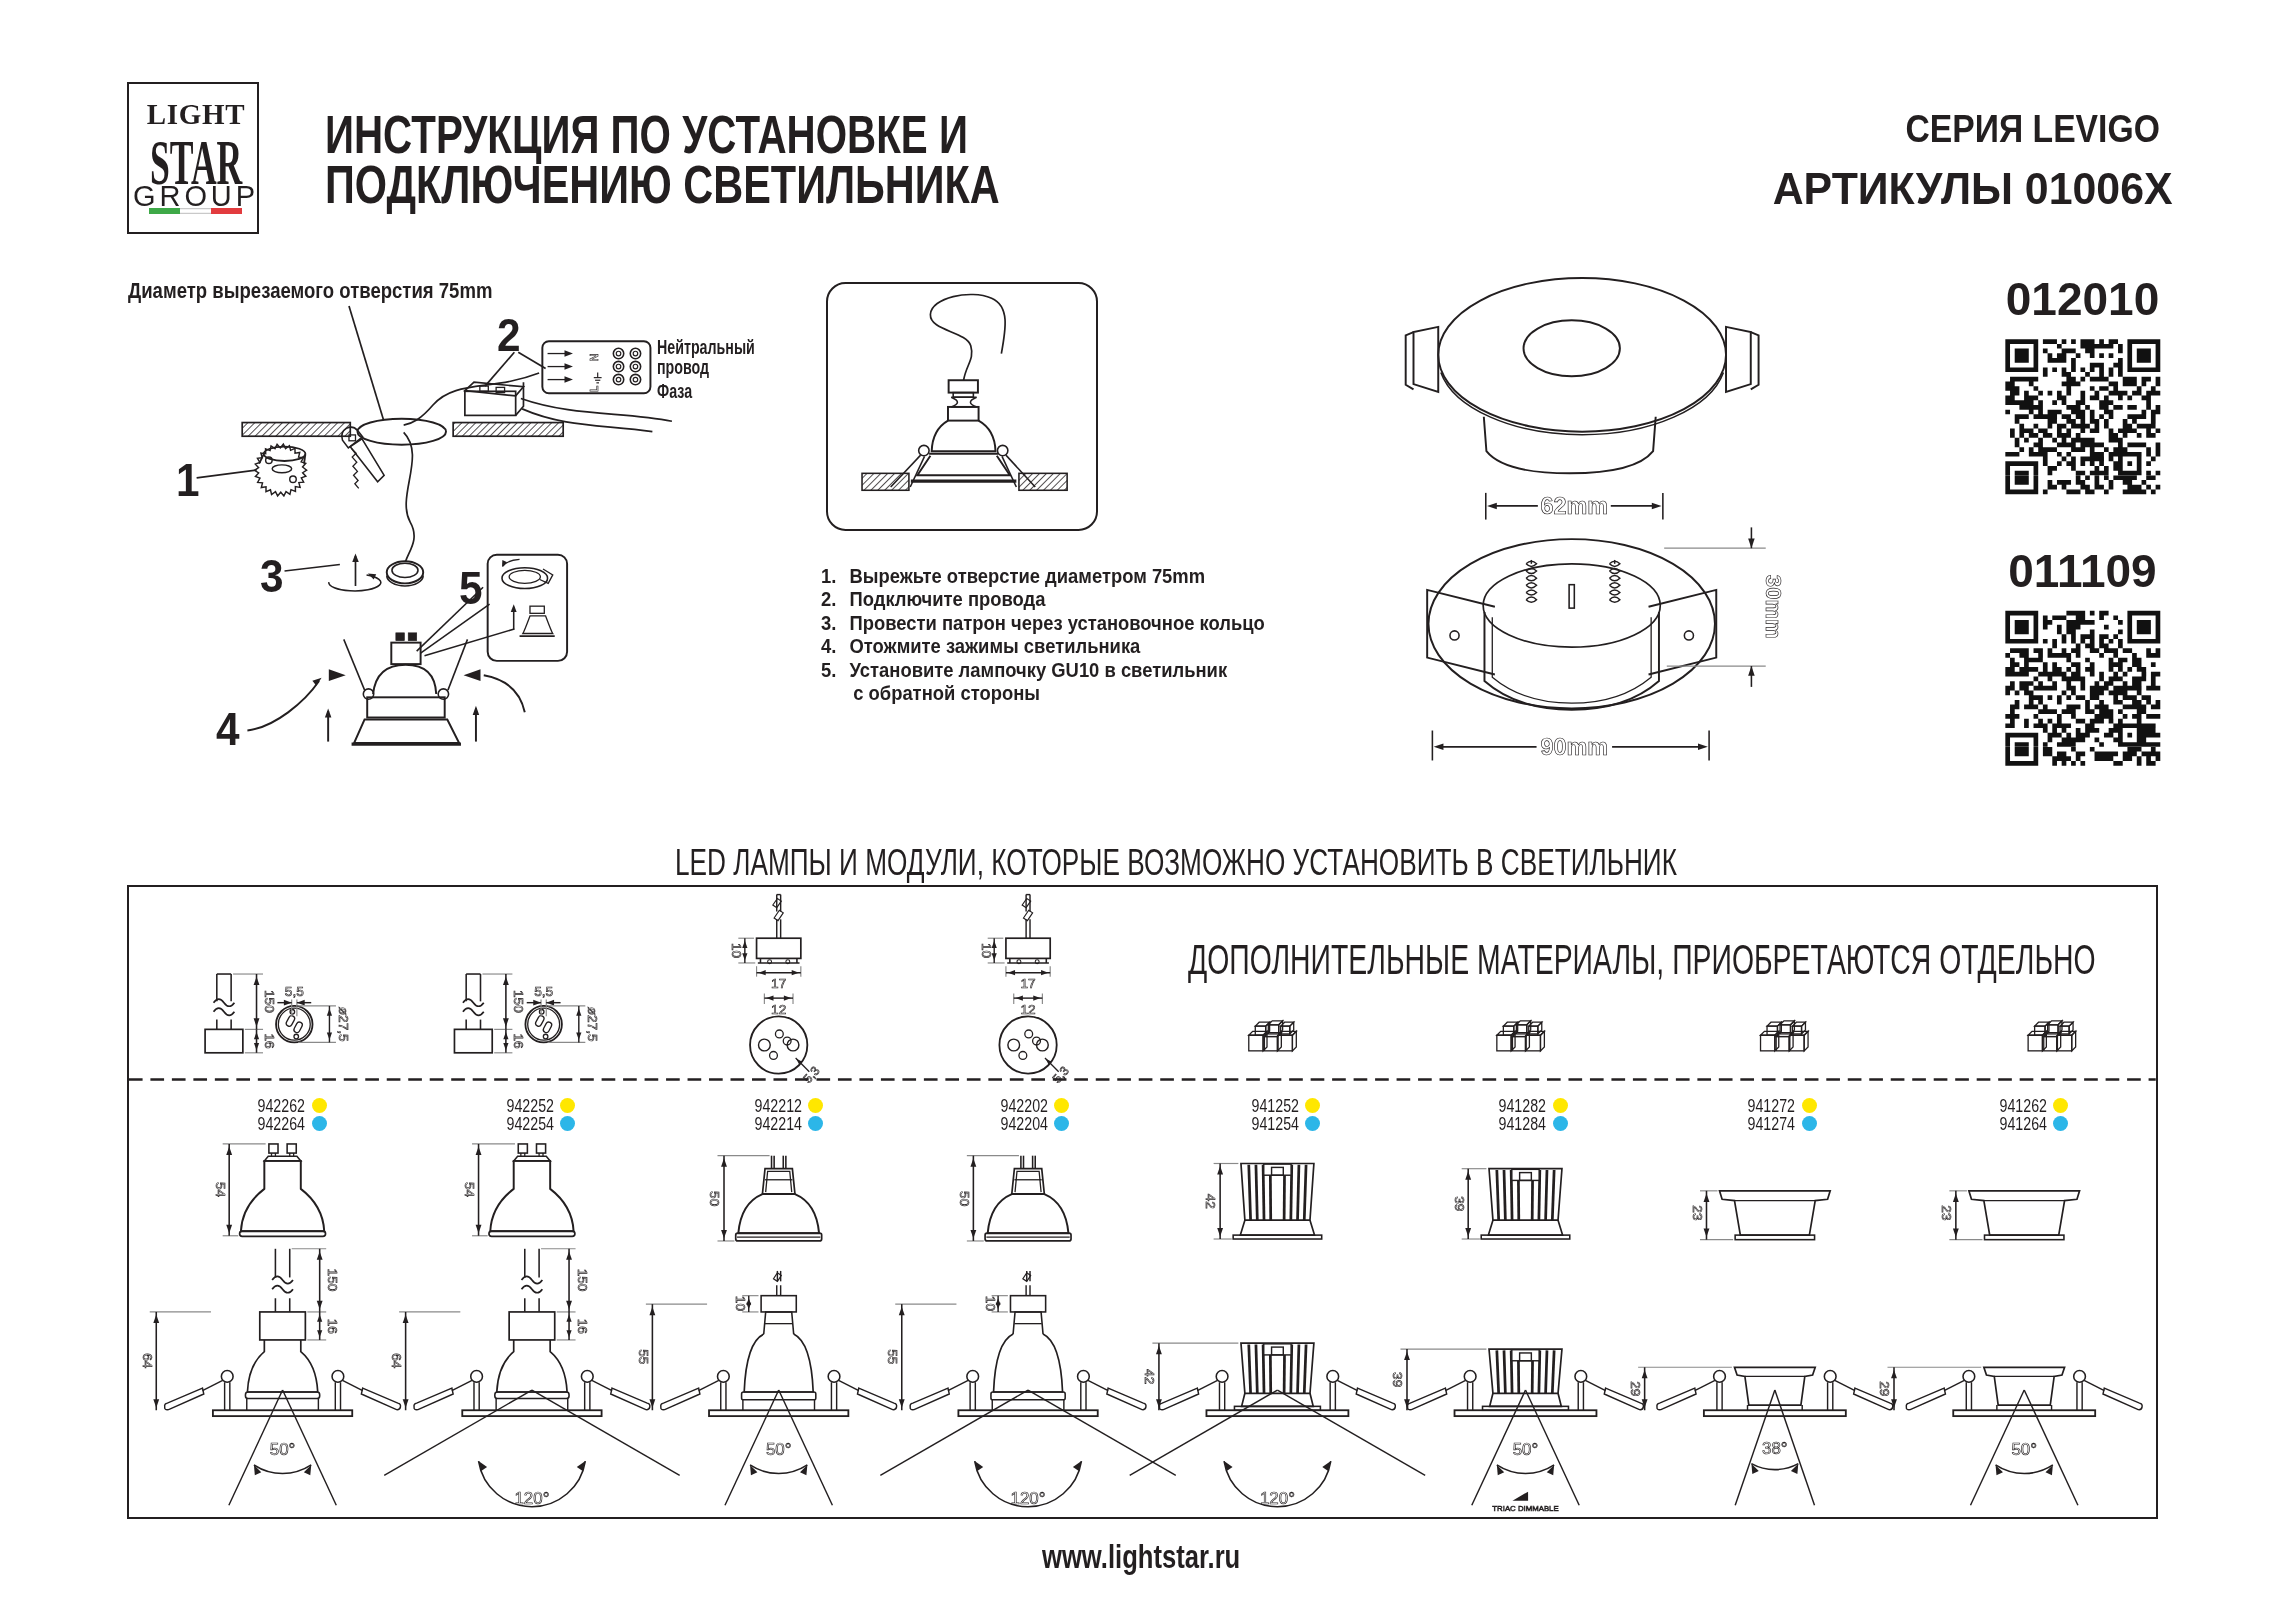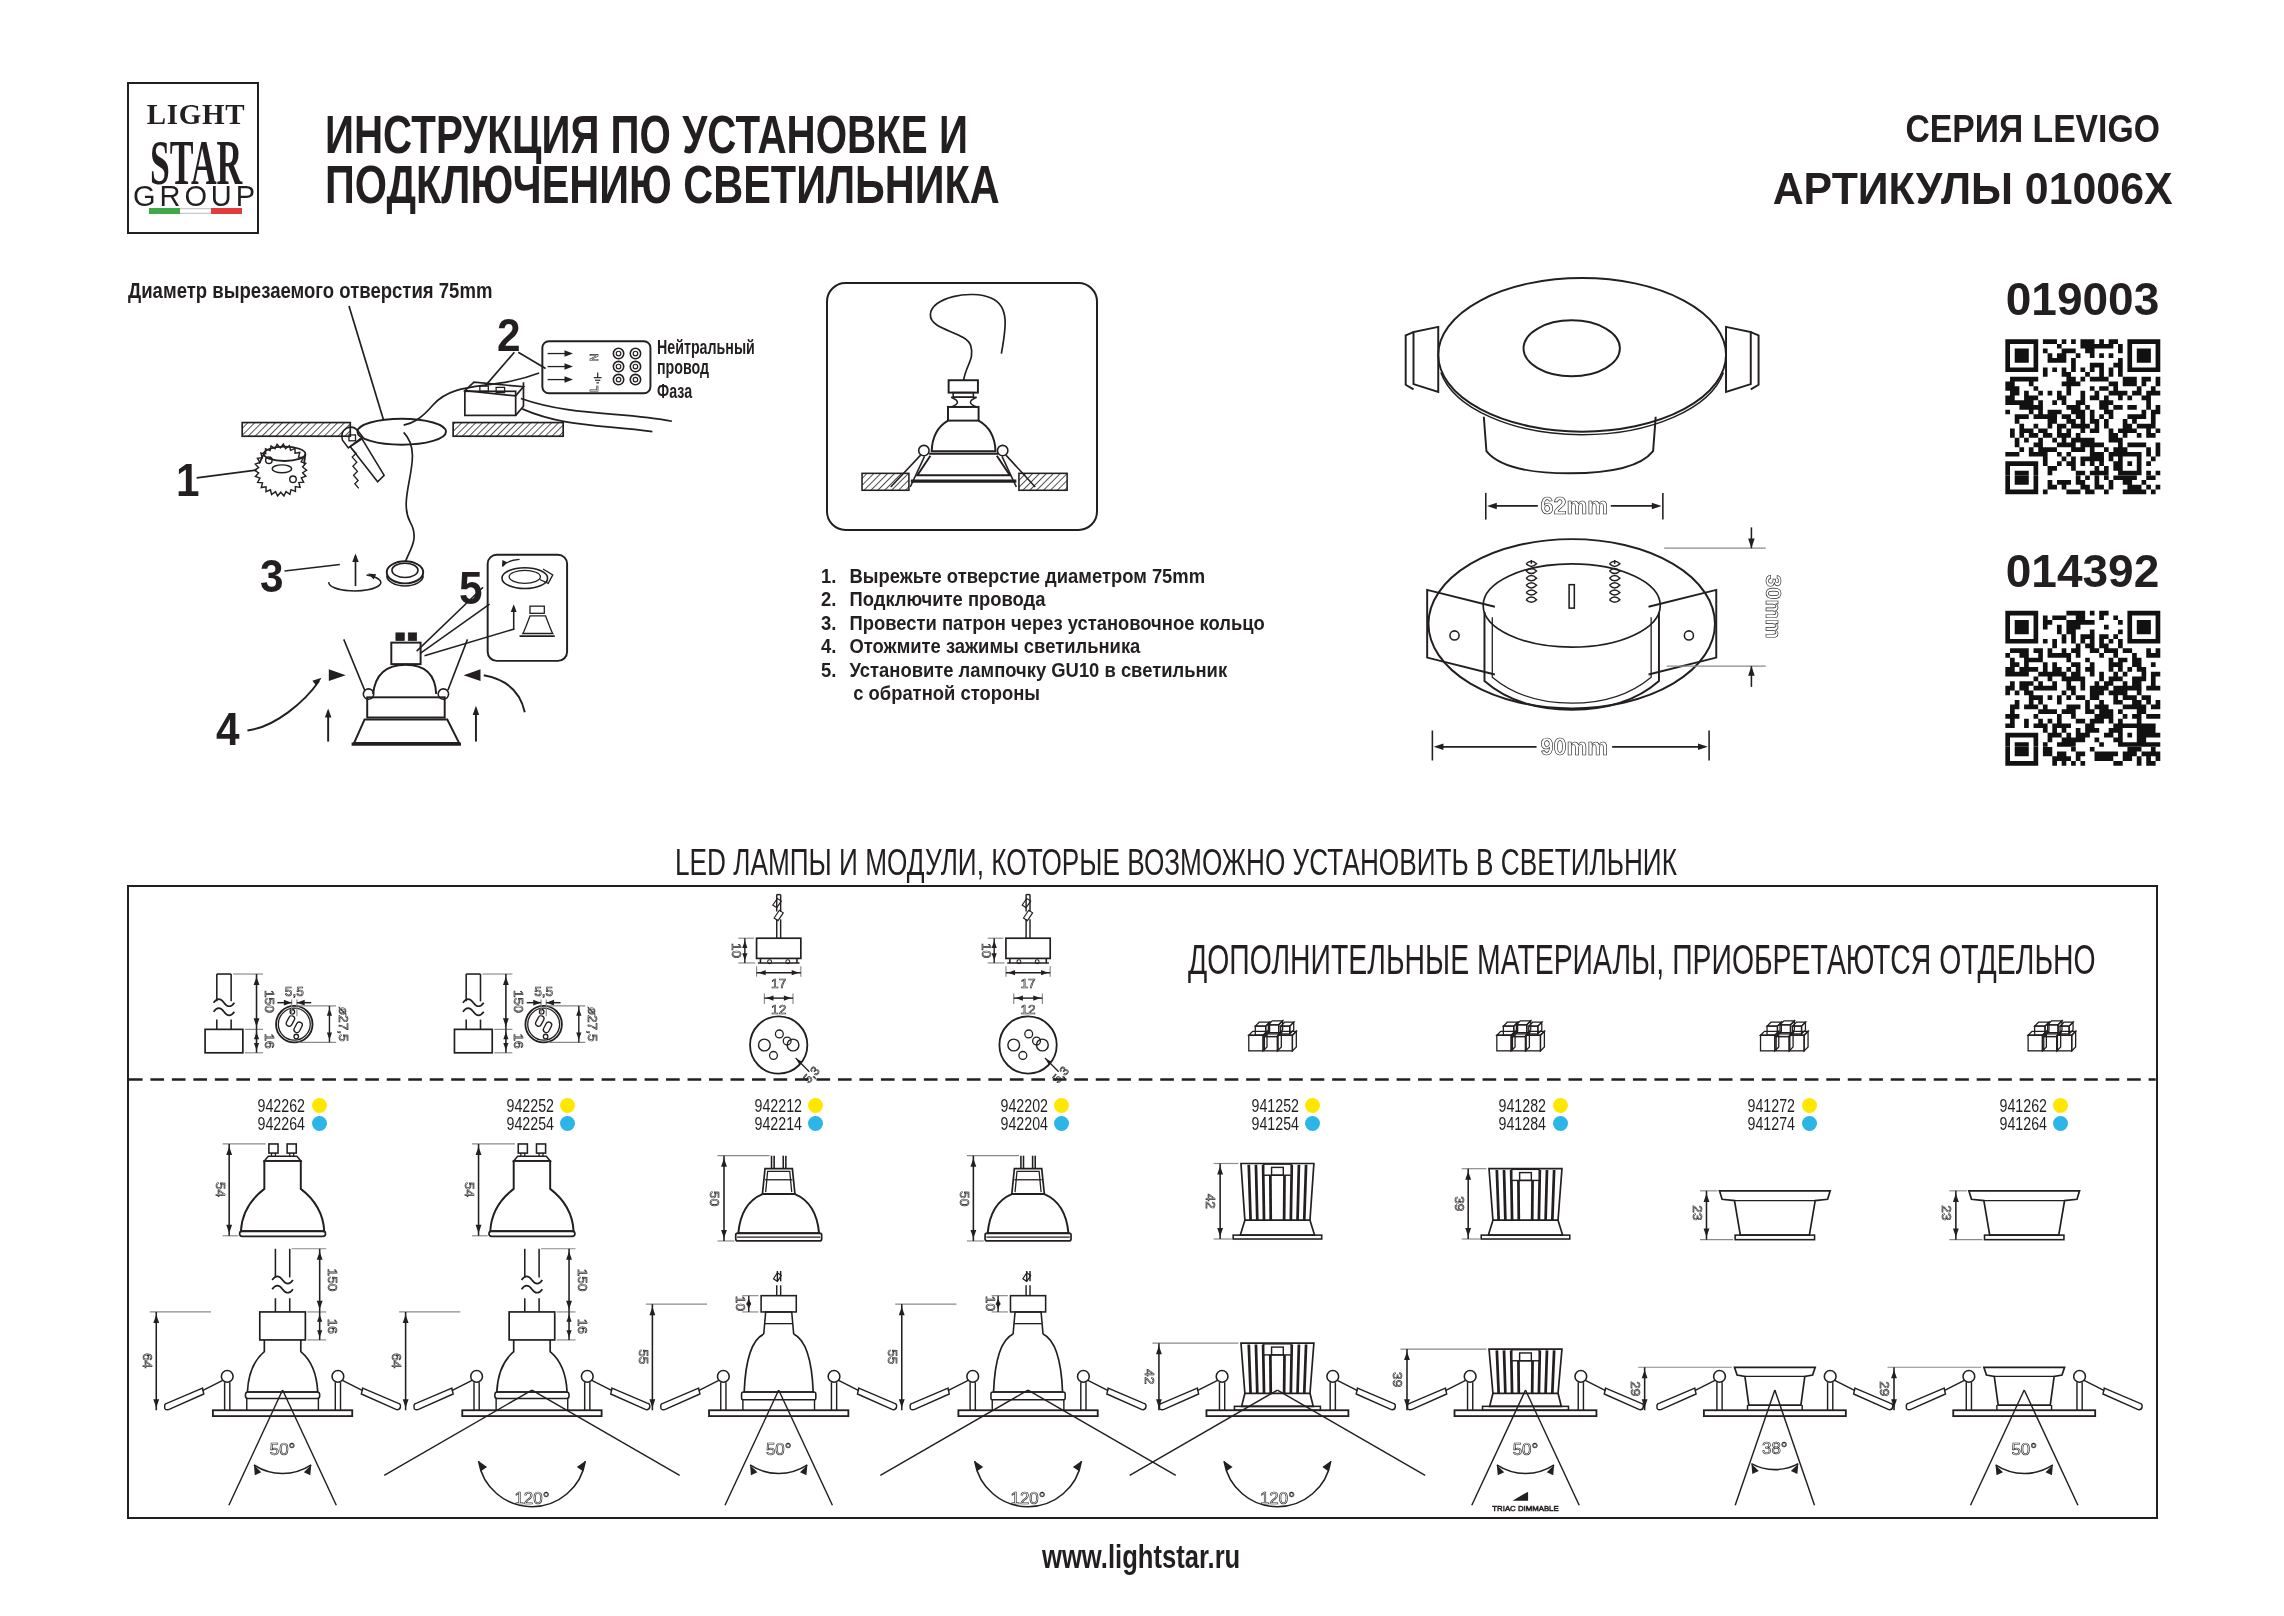--- a/index.html
+++ b/index.html
@@ -31,22 +31,22 @@
 <div class="num" style="left:216px;top:701px">4</div>
 <div class="num" style="left:459px;top:560px">5</div>
 <div class="abs" style="left:826px;top:282px;width:272px;height:249px;border:2px solid #231f20;border-radius:19.5px"></div>
 <div class="abs" style="left:821px;top:565px;font-size:20px;font-weight:700;line-height:23.4px;transform:scaleX(0.92);transform-origin:0 0;white-space:nowrap">
 <span style="display:inline-block;width:31px">1.</span>Вырежьте отверстие диаметром 75mm<br>
 <span style="display:inline-block;width:31px">2.</span>Подключите провода<br>
 <span style="display:inline-block;width:31px">3.</span>Провести патрон через установочное кольцо<br>
 <span style="display:inline-block;width:31px">4.</span>Отожмите зажимы светильника<br>
 <span style="display:inline-block;width:31px">5.</span>Установите лампочку GU10 в светильник<br>
 <span style="display:inline-block;width:35px"></span>с обратной стороны</div>
-<div class="abs" style="left:2005px;top:272px;width:155px;text-align:center;font-size:46px;font-weight:700">019003</div>
-<div class="abs" style="left:2005px;top:544px;width:155px;text-align:center;font-size:46px;font-weight:700">014392</div>
+<div class="abs" style="left:2005px;top:272px;width:155px;text-align:center;font-size:46px;font-weight:700">012010</div>
+<div class="abs" style="left:2005px;top:544px;width:155px;text-align:center;font-size:46px;font-weight:700">011109</div>
 <div class="abs" style="left:675px;top:842px;font-size:36px;transform:scaleX(0.728);transform-origin:0 0;white-space:nowrap">LED ЛАМПЫ И МОДУЛИ, КОТОРЫЕ ВОЗМОЖНО УСТАНОВИТЬ В СВЕТИЛЬНИК</div>
 <div class="abs" style="left:127px;top:885px;width:2031px;height:634px;border:2px solid #231f20"></div>
 <div class="abs" style="left:1188px;top:936px;font-size:42px;transform:scaleX(0.676);transform-origin:0 0;white-space:nowrap">ДОПОЛНИТЕЛЬНЫЕ МАТЕРИАЛЫ, ПРИОБРЕТАЮТСЯ ОТДЕЛЬНО</div>
 <div class="pn" style="left:175px;top:1096px;">942262</div>
     <div class="pn" style="left:175px;top:1114px;">942264</div>
     <div class="dot" style="left:312px;top:1098px;background:#ffe700"></div>
     <div class="dot" style="left:312px;top:1116px;background:#2cb6e8"></div>
     <div class="pn" style="left:424px;top:1096px;">942252</div>
     <div class="pn" style="left:424px;top:1114px;">942254</div>
     <div class="dot" style="left:560px;top:1098px;background:#ffe700"></div>

